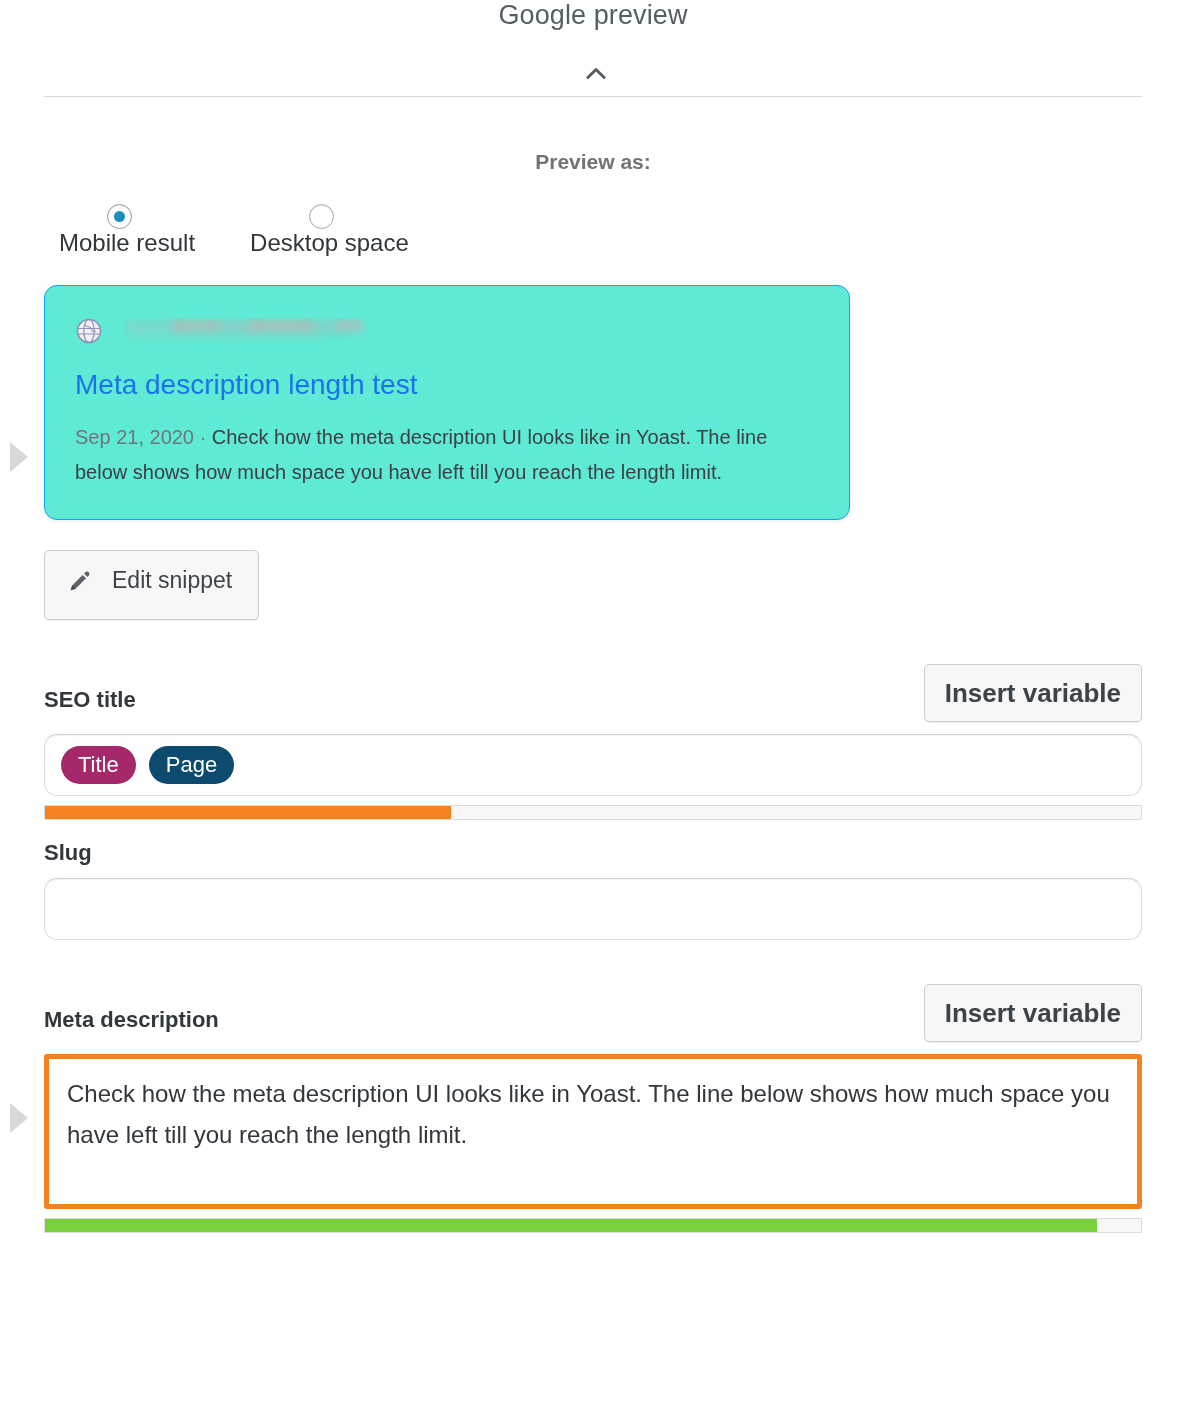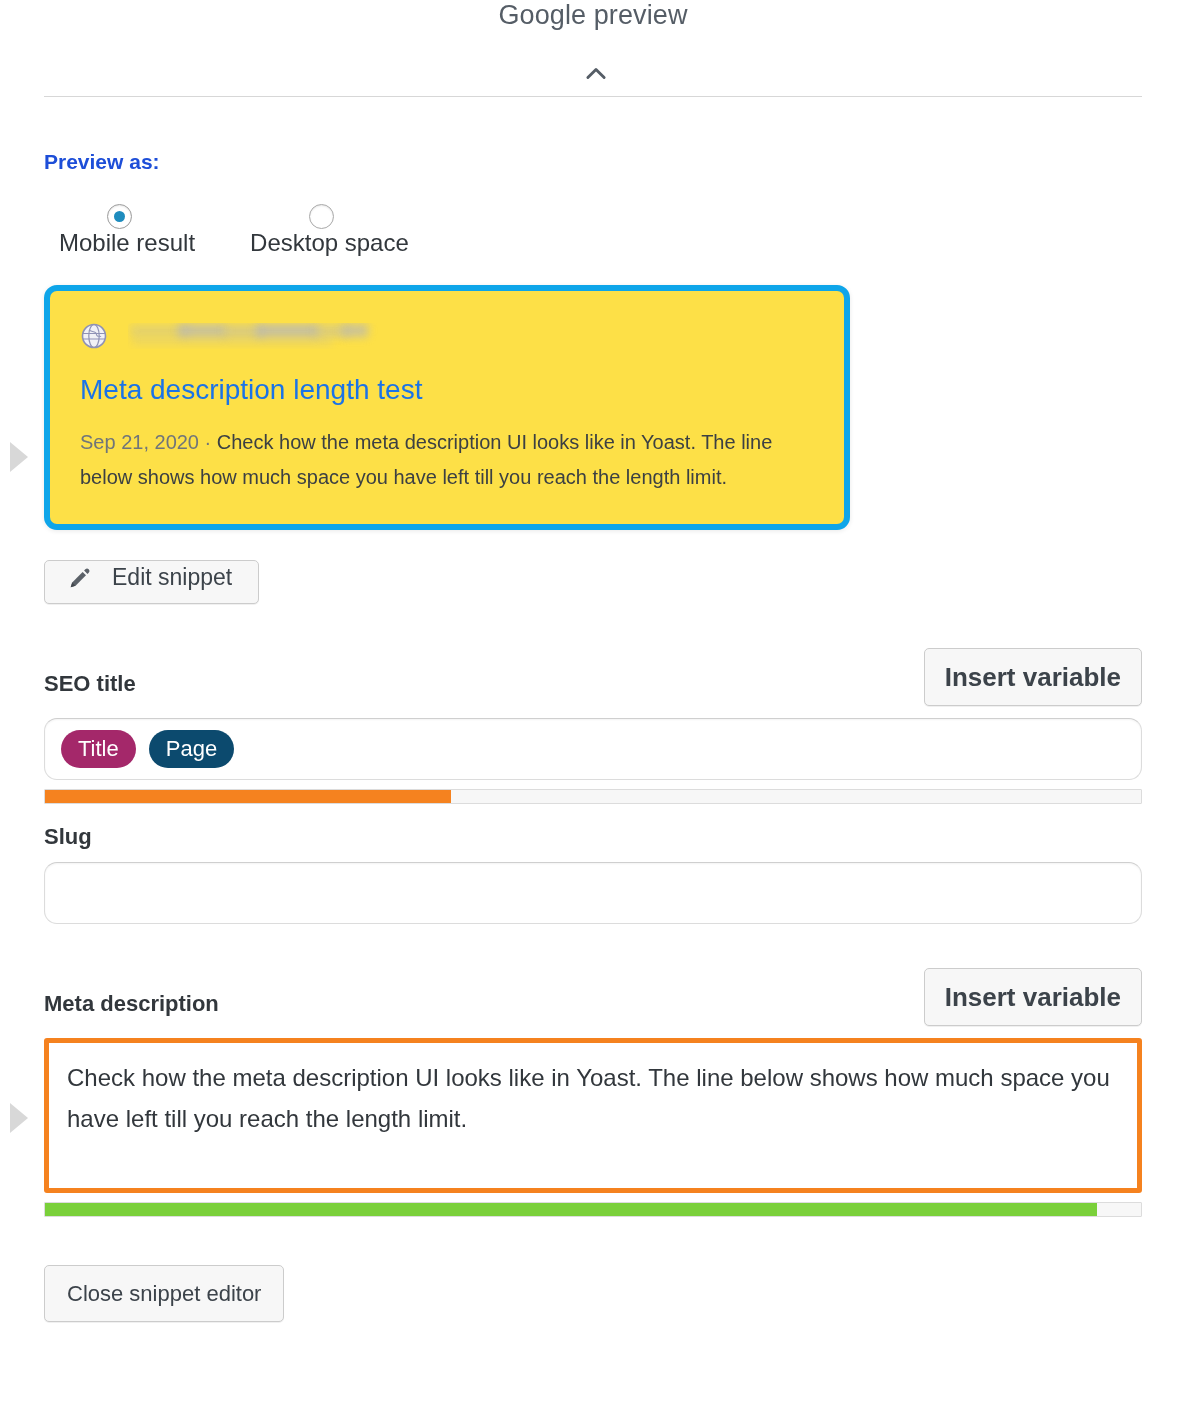--- a/index.html
+++ b/index.html
@@ -53,23 +53,24 @@
   }
 
   
   .panel-body {
     padding: 0 44px;
   }
 
   .preview-as-label {
     font-size: 21px;
     font-weight: bold;
-    color: #1d4ed8;
+    color: #737373;
     margin-top: 53px;
     margin-bottom: 0;
+    text-align: center;
   }
 
   
   .radio-row {
     display: flex;
     align-items: center;
     margin-top: 30px;
   }
   .radio-option {
     display: flex;
@@ -101,23 +102,23 @@
     font-size: 24px;
     color: #32373c;
     margin-left: 15px;
     white-space: nowrap;
   }
 
   
   .snippet-card {
     margin-top: 28px;
     width: 806px;
-    border: 6px solid #0ea5e9;
+    border: 1px solid #0ea5e9;
     border-radius: 13px;
-    background: #fde047;
+    background: #5eead4;
     box-shadow: 0 1px 5px rgba(0,0,0,0.09);
     padding: 28px 30px 30px 30px;
   }
   .snippet-urlrow {
     display: flex;
     align-items: center;
     height: 34px;
   }
   .globe-icon {
     width: 28px; height: 28px;
@@ -161,21 +162,21 @@
     background: #f7f7f7;
     border: 1px solid #cccccc;
     border-radius: 5px;
     color: #555d66;
     font-family: "Liberation Sans", sans-serif;
     cursor: pointer;
     box-shadow: 0 1px 0 rgba(0,0,0,0.06);
   }
   .edit-snippet-btn {
     margin-top: 30px;
-    height: 44px;
+    height: 70px;
     padding: 0 26px 10px 22px;
     display: inline-flex;
     align-items: center;
     font-size: 23px;
     color: #3c434a;
   }
   .pencil-icon { width: 27px; height: 27px; margin-right: 18px; display:block; }
 
   .insert-variable-btn {
     height: 58px;
@@ -399,17 +400,14 @@
     </div>
     <div class="textarea-focus" style="border-color: rgb(245, 130, 31);">
       <div class="textarea-text">Check how the meta description UI looks like in Yoast. The line below shows how much space you have left till you reach the length limit.</div>
     </div>
     <div class="progress-track">
       <div class="progress-fill" id="meta-progress" style="width: 96%; background: rgb(122, 208, 58);"></div>
     </div>
   </div>
 
   
-  <button class="btn close-snippet-btn">
-    <span>Close snippet editor</span>
-  </button>
 
 </div>
 
 </body></html>

